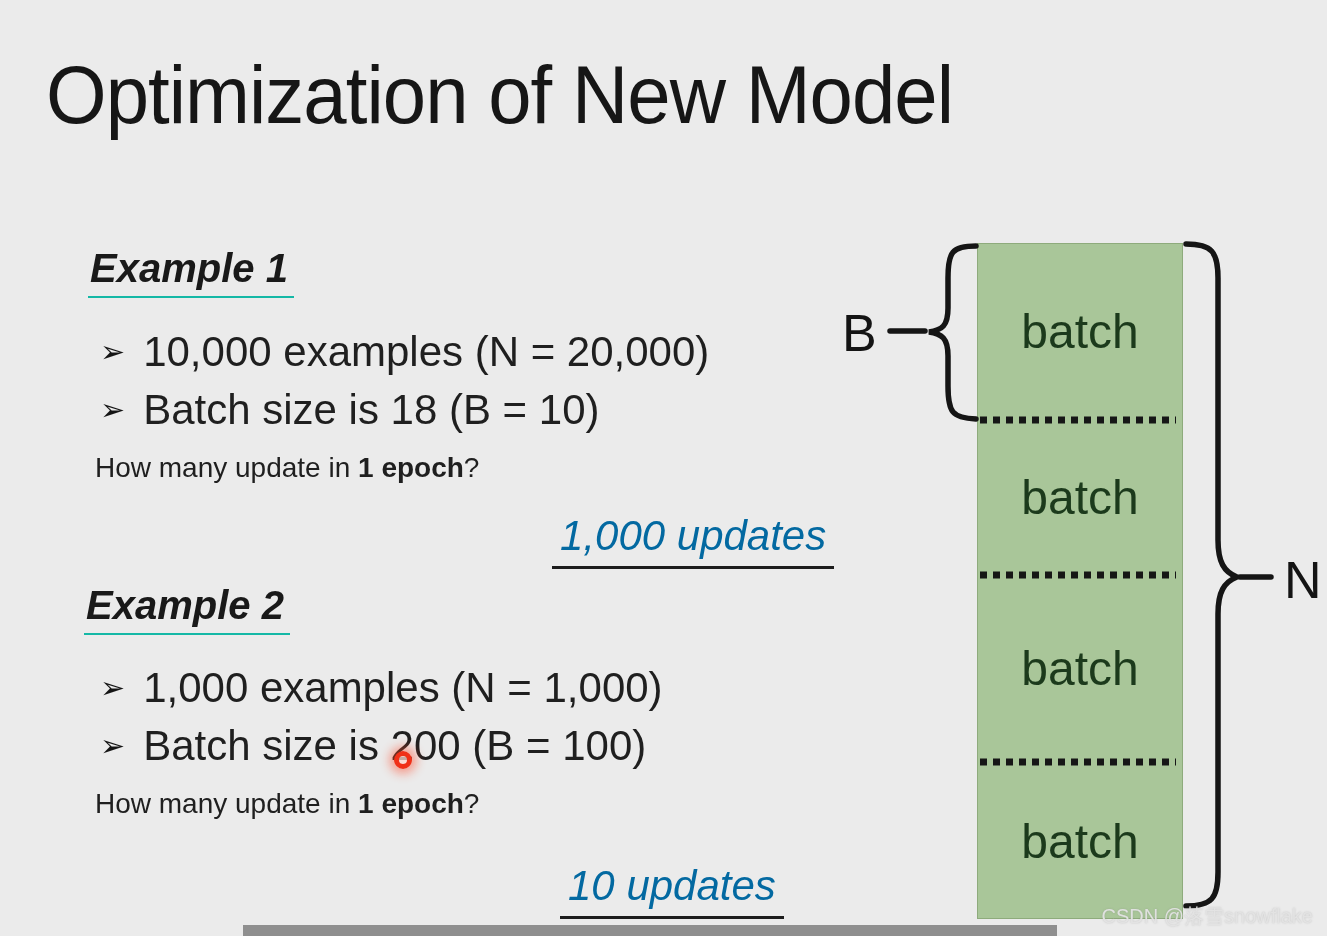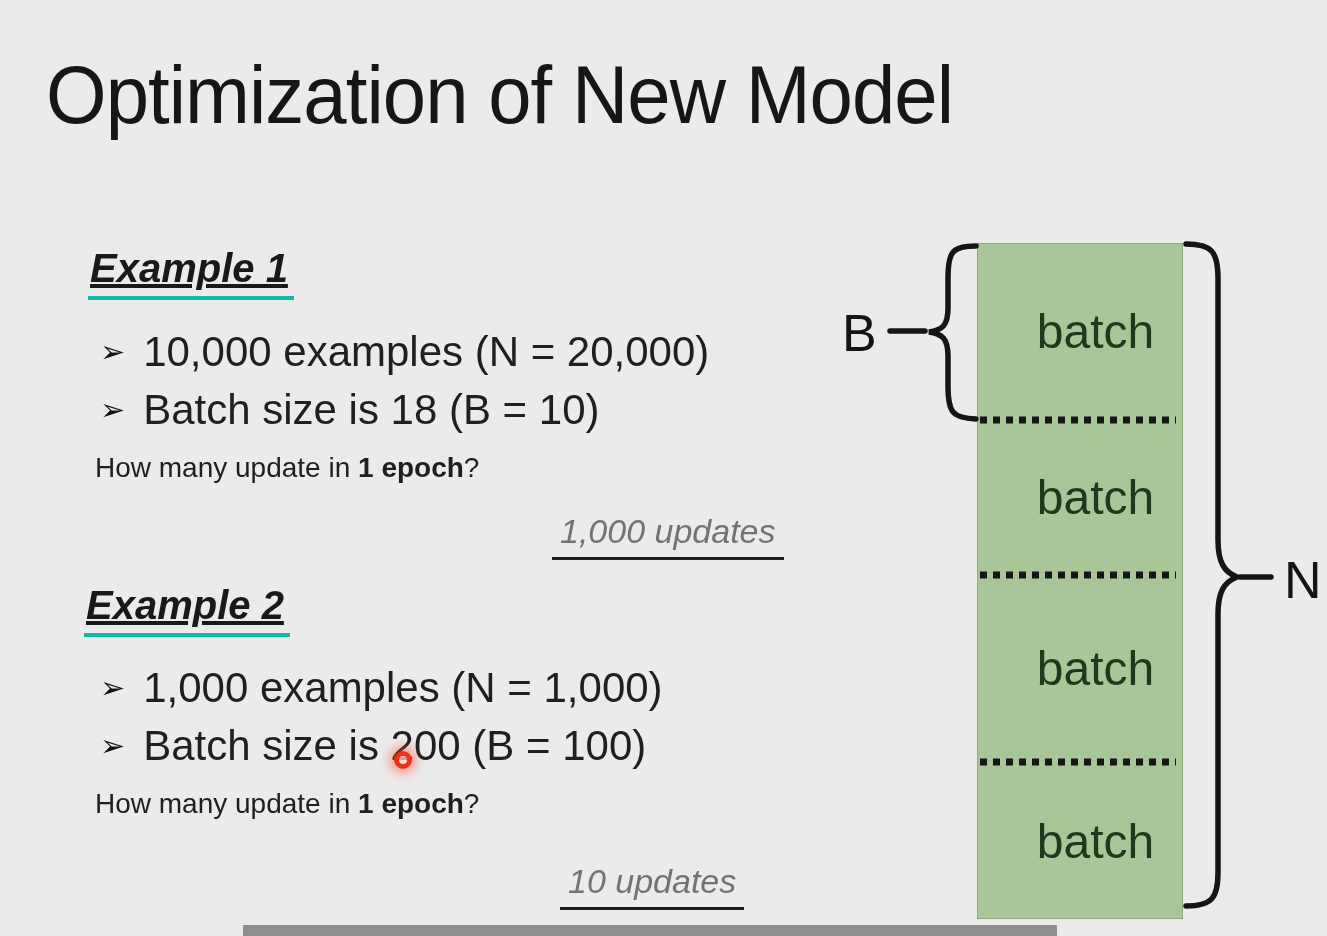--- a/index.html
+++ b/index.html
@@ -14,49 +14,48 @@
   .title{
     position:absolute;left:46px;top:48px;
     font-size:82px;font-weight:400;letter-spacing:-1px;
     color:#161616;white-space:nowrap;
     transform:scaleX(0.95);transform-origin:left top;
   }
   .ex-heading{
     position:absolute;
     font-size:40px;font-weight:bold;font-style:italic;
     color:#191919;
-    border-bottom:4px solid #14b8a6;
+    border-bottom:2px solid #14b8a6;
     padding:0 6px 5px 2px;
     white-space:nowrap;
-    text-decoration:underline;
   }
   .bullet-line{
     position:absolute;display:flex;align-items:center;gap:18px;
     font-size:42px;color:#1f1f1f;white-space:nowrap;
   }
   .bullet-marker{font-size:30px;line-height:1;color:#141414;}
   .question-line{
     position:absolute;font-size:28px;color:#1f1f1f;white-space:nowrap;
   }
   .question-line .bold{font-weight:bold;}
   .answer{
     position:absolute;
-    font-size:34px;font-style:italic;color:#737373;
+    font-size:42px;font-style:italic;color:#0369a1;
     border-bottom:3px solid #1c1c1c;
     padding:0 8px 6px 8px;
     white-space:nowrap;
   }
   .batch-column{
     position:absolute;left:977px;top:243px;width:206px;height:676px;
     background:#a9c699;
     border:1px solid rgba(120,150,100,.55);
     box-sizing:border-box;
   }
   .batch-label{
-    position:absolute;left:977px;width:237px;
+    position:absolute;left:977px;width:206px;
     text-align:center;font-size:48px;color:#1c3a1c;
     transform:translateY(-50%);
     white-space:nowrap;
   }
   .dotted-sep{
     position:absolute;left:980px;width:196px;height:7px;
     transform:translateY(-50%);
     background:repeating-linear-gradient(to right,#161616 0 7px,transparent 7px 13px);
   }
   .brace-label{
@@ -141,14 +140,15 @@
     <path d="M 890 331 L 925 331" fill="none" stroke="#151515" stroke-width="5.5" stroke-linecap="round"></path>
     <path d="M 1186 244 C 1212 244 1218 252 1218 278 L 1218 540 C 1218 562 1224 572 1237 577 C 1224 582 1218 592 1218 614 L 1218 872 C 1218 898 1212 906 1186 906" fill="none" stroke="#151515" stroke-width="5.5" stroke-linecap="round"></path>
     <path d="M 1240 577 L 1271 577" fill="none" stroke="#151515" stroke-width="5.5" stroke-linecap="round"></path>
   </svg>
 
   <div class="brace-label" style="left:842px;top:303px;">B</div>
   <div class="brace-label" style="left:1284px;top:550px;">N</div>
 
   <div class="progress-bar"></div>
 
+  <div class="watermark">CSDN @落雪snowflake</div>
 
 </div>
 
 </body></html>

